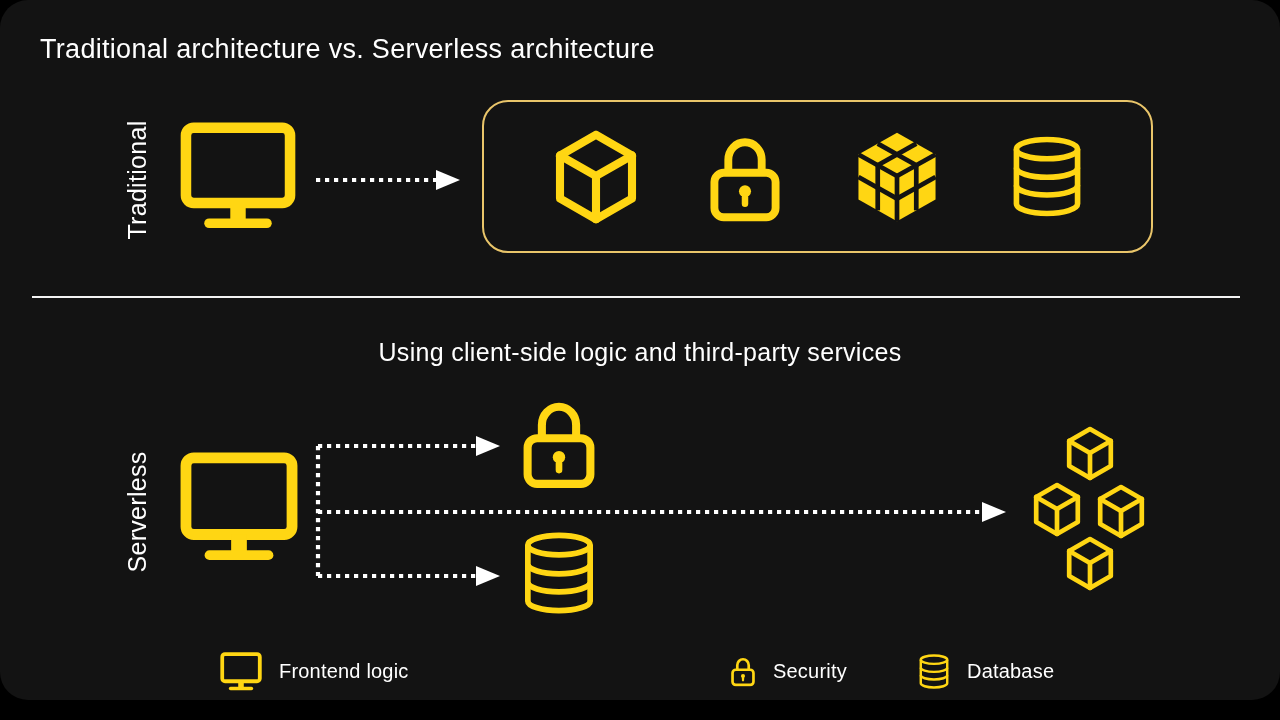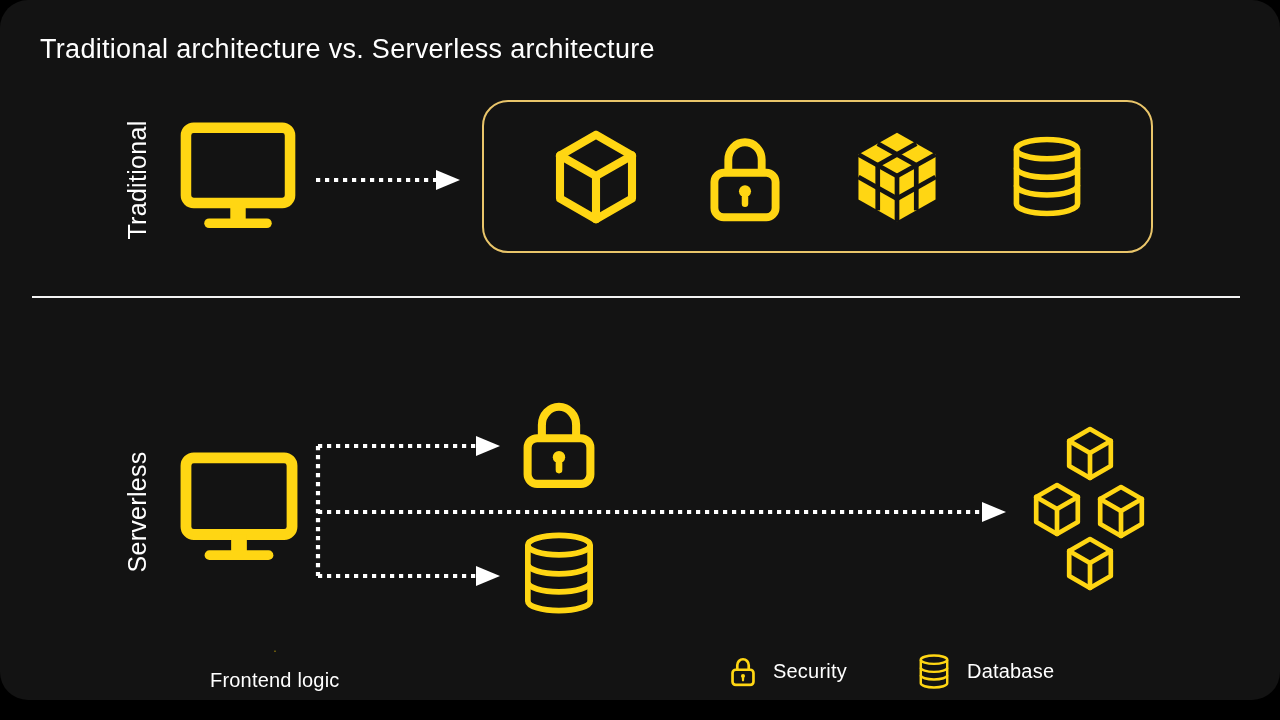--- a/index.html
+++ b/index.html
@@ -42,21 +42,21 @@
   .db-bottom{position:absolute;left:521px;top:532px;}
   .cube-cluster{position:absolute;left:1030px;top:426px;}
 
   .dotline{stroke:var(--arrow);stroke-width:4.2;stroke-dasharray:4.2 4.8;fill:none;}
   .ahead{fill:var(--arrow);}
 
   .groove{stroke:var(--background);stroke-width:5;fill:none;}
 
   .legend-item{position:absolute;display:flex;align-items:center;gap:17px;height:42px;}
   .legend-item .label{color:var(--text);font-size:20px;font-weight:400;letter-spacing:.2px;}
-  .legend-item.l1{left:210px;top:650px;flex-direction:column;}
+  .legend-item.l1{left:220px;top:650px;}
   .legend-item.l2{left:472px;top:650px;}
   .legend-item.l3{left:730px;top:650px;}
   .legend-item.l4{left:918px;top:650px;}
 </style>
 </head>
 <body>
 
 <svg width="0" height="0" style="position:absolute" aria-hidden="true">
   <defs>
     <symbol id="sym-monitor" viewBox="0 0 120 112">
@@ -127,20 +127,21 @@
     <svg class="yicon" width="94" height="94" viewBox="0 0 100 100">
         <use href="#sym-rubik"></use>
       </svg>
     <svg class="yicon" width="74" height="81" viewBox="0 0 92 100">
         <use href="#sym-db"></use>
       </svg>
   </div>
 
   <div class="divider"></div>
 
+  <div class="subtitle">Using client-side logic and third-party services</div>
 
   <div class="v-label serverless">Serverless</div>
 
   <svg class="yicon monitor-bottom" width="118" height="110" viewBox="0 0 120 112">
       <use href="#sym-monitor"></use>
     </svg>
 
   <svg class="connectors" width="704" height="152">
     <line class="dotline" x1="4" y1="10" x2="4" y2="140"></line>
     <line class="dotline" x1="4" y1="10" x2="162" y2="10"></line>

